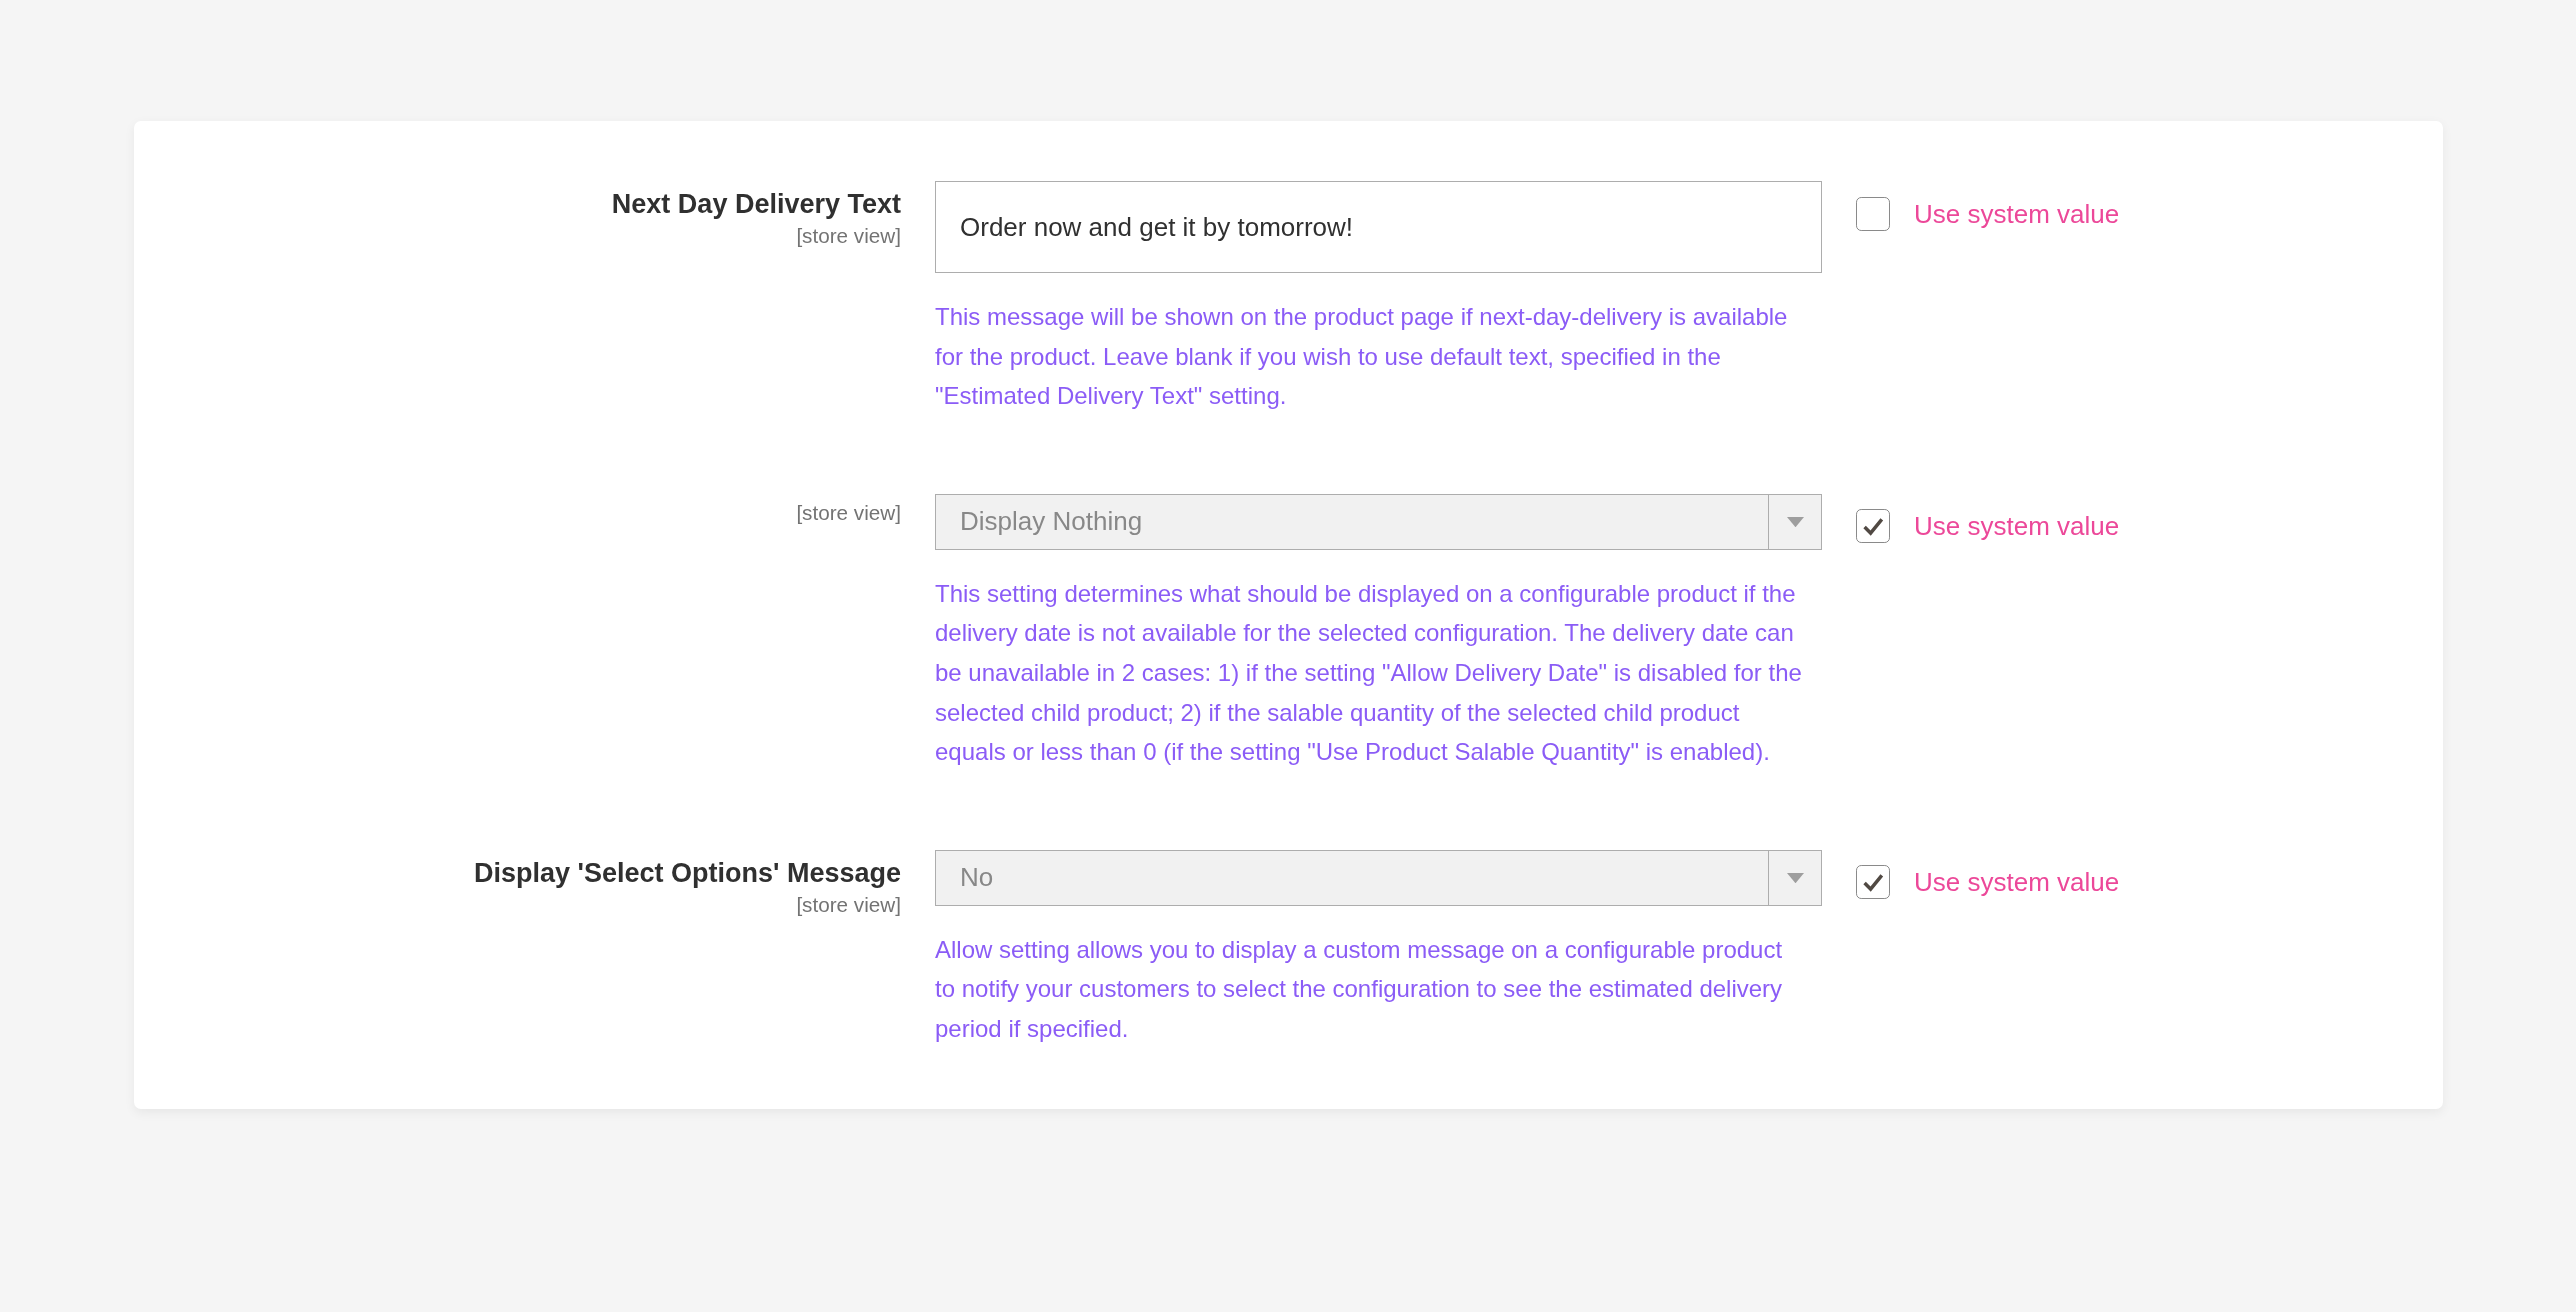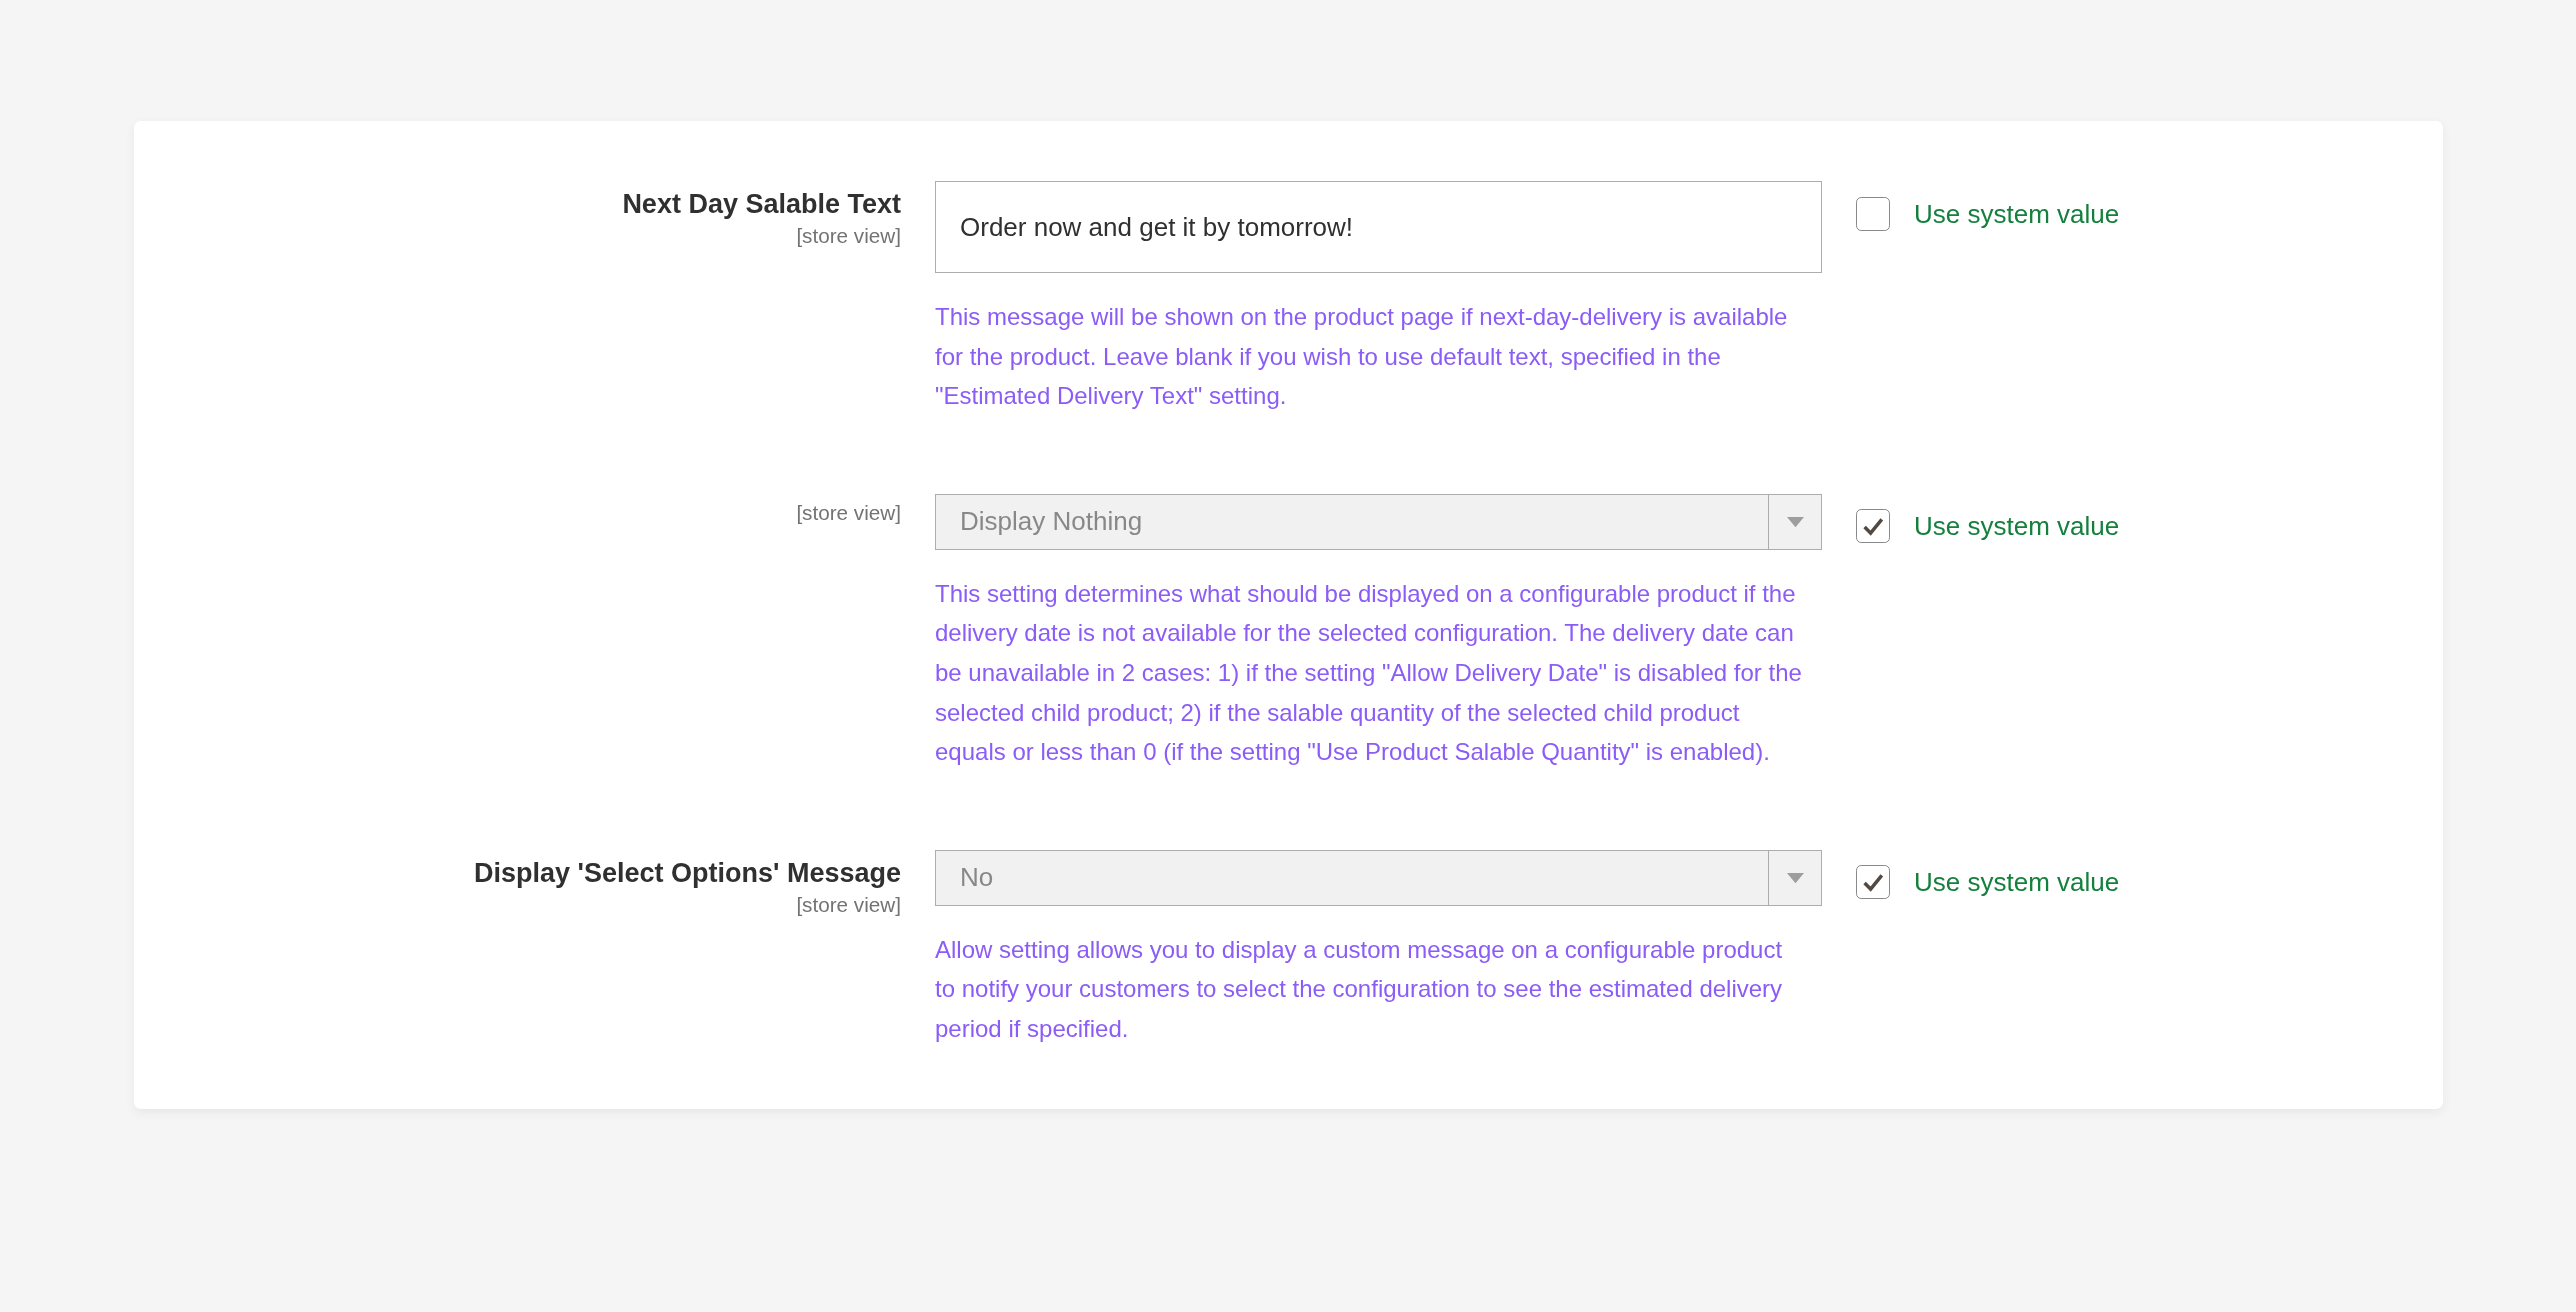--- a/index.html
+++ b/index.html
@@ -98,32 +98,32 @@
     width: 34px; height: 34px;
     border: 1.7px solid #8a8a8a;
     border-radius: 5.2px;
     display: flex; align-items: center; justify-content: center;
     background: #fff;
     flex-shrink: 0;
   }
   .checkbox svg { display: block; }
   .side-label {
     font-size: 26px;
-    color: #15803d;
+    color: #ec4899;
     line-height: 34px;
   }
 </style>
 </head>
 <body>
 
 <div class="panel">
 
   <div class="row">
     <div class="label-col">
-      <div class="label-main">Next Day Salable Text</div>
+      <div class="label-main">Next Day Delivery Text</div>
       <div class="label-scope">[store view]</div>
     </div>
     <div class="control-col">
       <input type="text" class="text-input" value="Order now and get it by tomorrow!" style="">
       <div class="help-text">This message will be shown on the product page if next-day-delivery is available for the product. Leave blank if you wish to use default text, specified in the "Estimated Delivery Text" setting.</div>
     </div>
     <div class="side-col">
       <div class="checkbox"></div>
       <div class="side-label">Use system value</div>
     </div>

